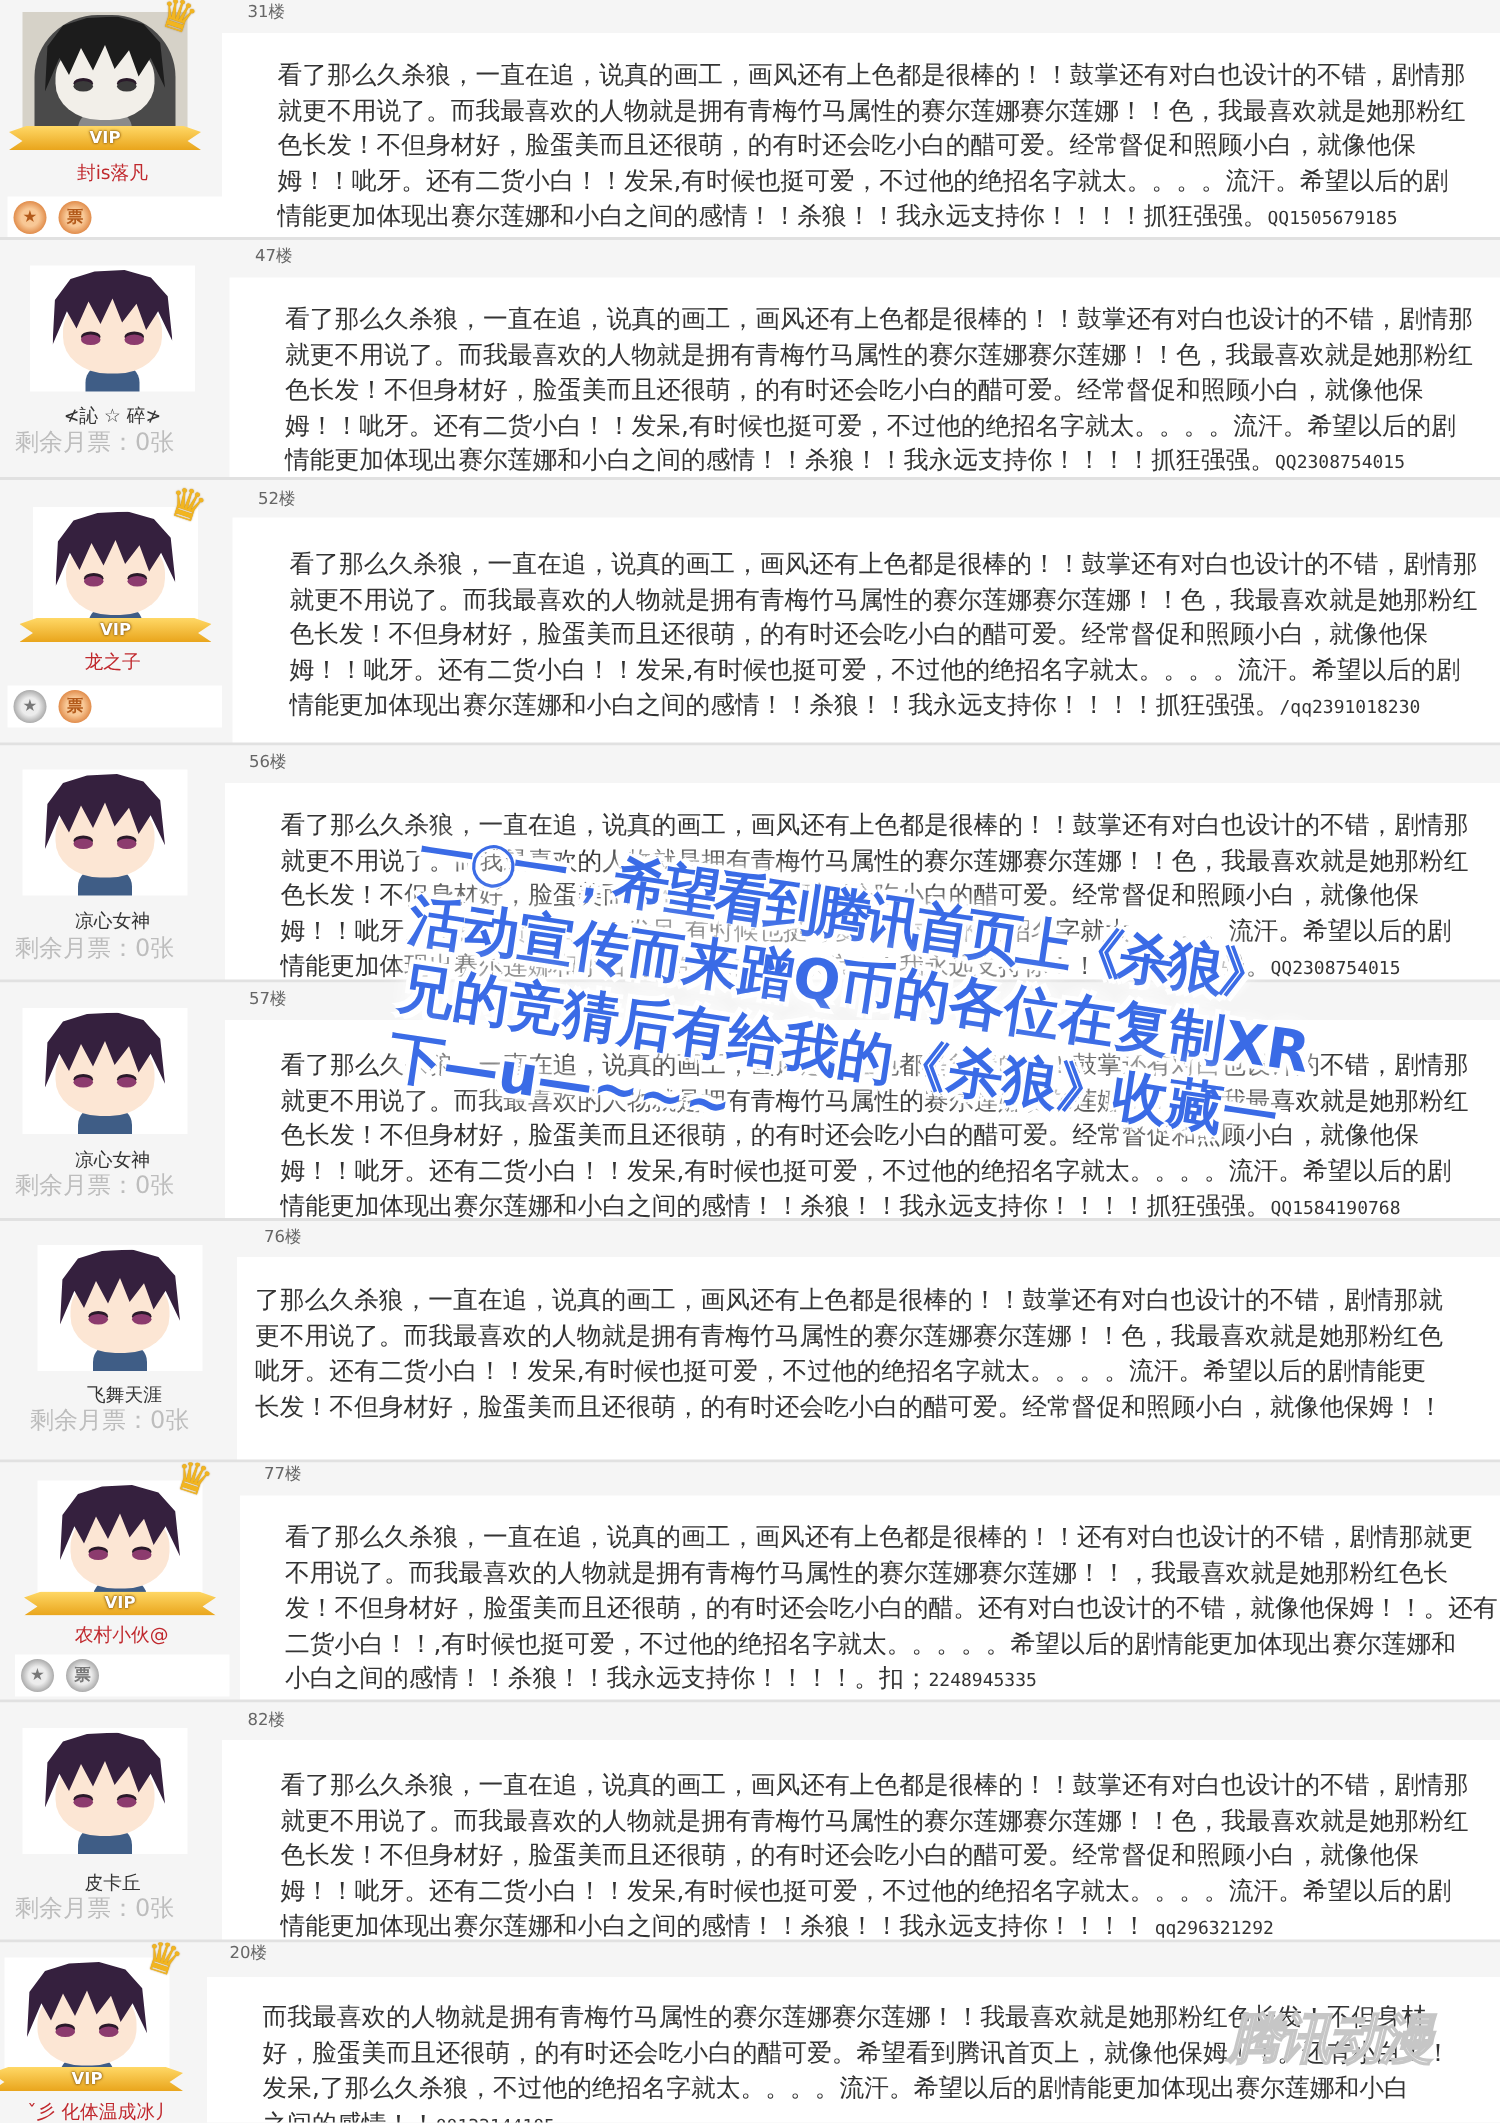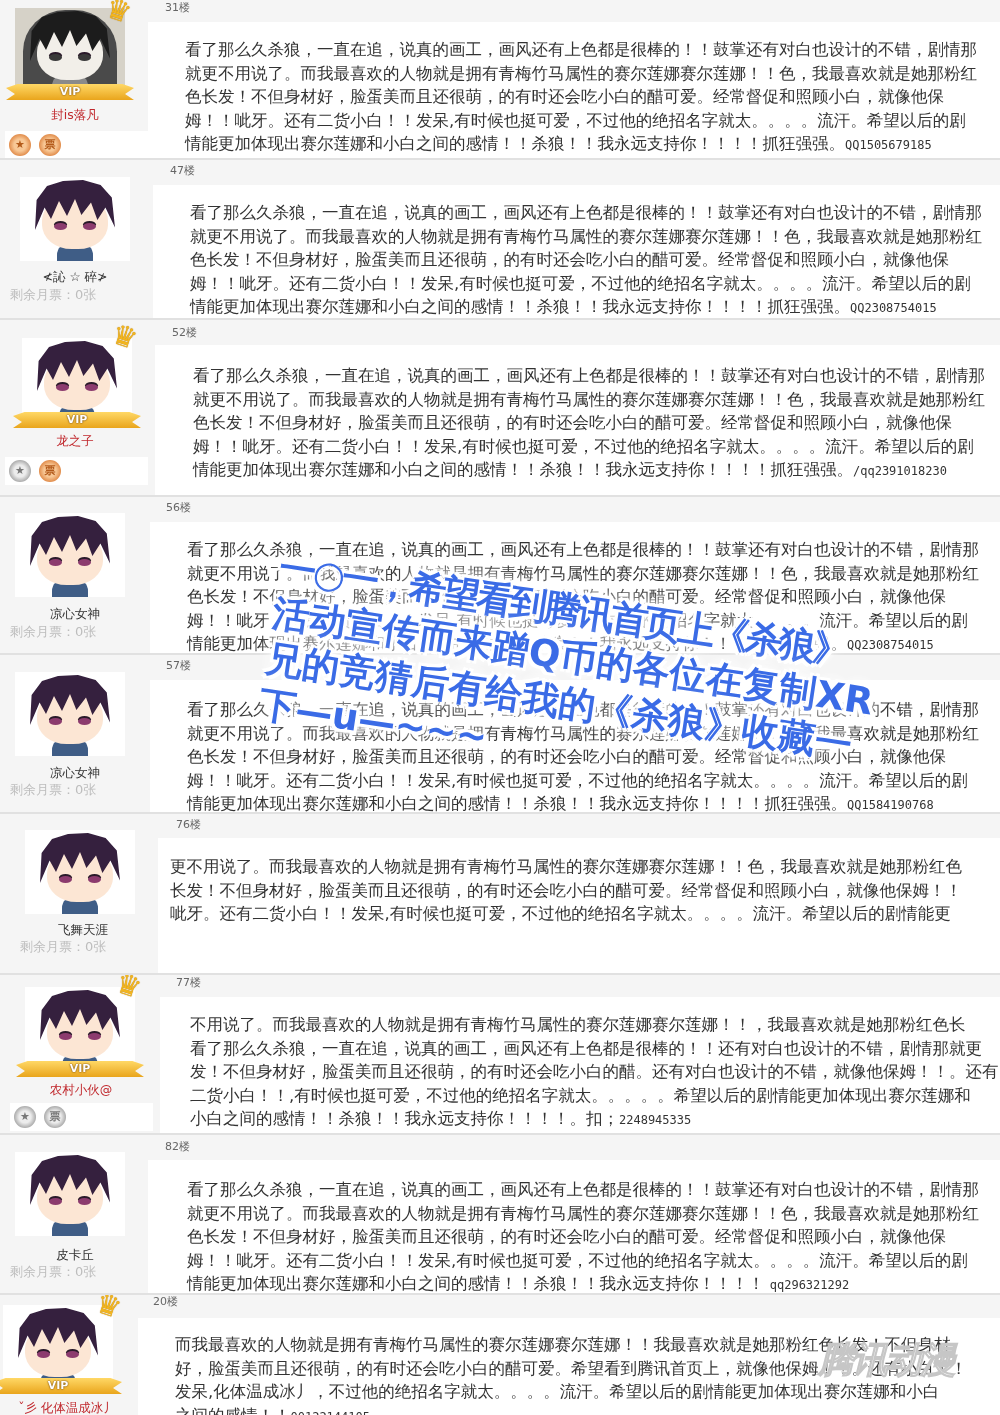--- a/index.html
+++ b/index.html
@@ -24,21 +24,21 @@
   .avatar.hood .face{background:#f2efe9;}
   .avatar.hood .hair{background:#1c1c1c;}
   .avatar.hood .shirt{background:#8a8a8a;}
   .avatar.hood .eye{background:#3a3a3a;}
   .ribbon{position:absolute;width:128px;height:16px;background:linear-gradient(#ffd866,#e9a51c);
     clip-path:polygon(0 25%,9% 0,91% 0,100% 25%,93% 62%,100% 100%,0 100%,7% 62%);
     text-align:center;font-weight:bold;font-size:11px;line-height:16px;color:#fff;text-shadow:0 0 2px #7a4a00,0 0 1px #7a4a00;}
   .crown{position:absolute;font-size:28px;line-height:28px;color:#f2b51f;text-shadow:0 0 1px #a36c00;transform:rotate(18deg);}
   .uname{position:absolute;left:0;width:150px;text-align:center;font-size:12.5px;line-height:14px;color:#333;white-space:nowrap;}
   .uname.vip{color:#c0282d;}
-  .tickets{position:absolute;left:10px;font-size:13px;line-height:14px;color:#bdbdbd;white-space:nowrap;}
+  .tickets{position:absolute;left:10px;font-size:16px;line-height:14px;color:#bdbdbd;white-space:nowrap;}
   .badges{position:absolute;left:5px;width:143px;height:28px;background:#fff;}
   .badge{position:absolute;top:3px;width:22px;height:22px;border-radius:50%;font-size:11px;line-height:22px;text-align:center;font-weight:bold;}
   .badge[data-tier="bronze"]{background:radial-gradient(circle,#f8c896 38%,#e08a48 72%);color:#b35a1a;}
   .badge[data-tier="silver"]{background:radial-gradient(circle,#ececec 38%,#a8a8a8 72%);color:#777;}
   .overlay{position:absolute;left:283px;top:545px;transform:rotate(8.5deg);transform-origin:0 0;z-index:10;pointer-events:none;}
   .ov-line{font-size:37px;line-height:46px;height:46px;font-weight:bold;color:#3a6be6;white-space:nowrap;
     text-shadow:3px 3px 0 #fff,-3px -3px 0 #fff,3px -3px 0 #fff,-3px 3px 0 #fff,0 0 6px #fff,0 0 12px #fff,0 0 18px #fff,0 0 24px #fff;}
   .watermark{position:absolute;left:818px;top:1338px;font-size:36px;line-height:44px;font-weight:bold;font-style:italic;letter-spacing:-2px;
     color:rgba(255,255,255,0.9);-webkit-text-stroke:1px #c6c6c6;z-index:9;white-space:nowrap;}
 </style>
@@ -184,23 +184,24 @@
         <i class="hair"></i>
         <i class="eye l"></i>
         <i class="eye r"></i>
       </div>
     <div class="uname" style="top:109px;left:8px">飞舞天涯</div>
     <div class="tickets" style="top:126px;left:20px">剩余月票：0张</div>
   </div>
   <div class="floor" style="left:176px;top:5px">76楼</div>
   <div class="body" style="left:158px;top:24px">
     <div class="lines" style="left:12px;top:17px">
+      <div class="ln">了那么久杀狼，一直在追，说真的画工，画风还有上色都是很棒的！！鼓掌还有对白也设计的不错，剧情那就</div>
       <div class="ln">更不用说了。而我最喜欢的人物就是拥有青梅竹马属性的赛尔莲娜赛尔莲娜！！色，我最喜欢就是她那粉红色</div>
+      <div class="ln">呲牙。还有二货小白！！发呆,有时候也挺可爱，不过他的绝招名字就太。。。。流汗。希望以后的剧情能更</div>
       <div class="ln">长发！不但身材好，脸蛋美而且还很萌，的有时还会吃小白的醋可爱。经常督促和照顾小白，就像他保姆！！</div>
-      <div class="ln">呲牙。还有二货小白！！发呆,有时候也挺可爱，不过他的绝招名字就太。。。。流汗。希望以后的剧情能更</div>
     </div>
   </div>
 </div>
 
 <div class="post" style="top:975px;height:160px">
   <div class="side">
     <div class="avatar" style="left:25px;top:12px">
         <i class="shirt"></i>
         <i class="face"></i>
         <i class="hair"></i>
@@ -211,22 +212,22 @@
     <span class="crown" style="left:116px;top:-3px">♛</span>
     <div class="uname vip" style="top:108px;left:6px">农村小伙@</div>
     <div class="badges" style="top:128px;left:10px">
       <span class="badge" style="left:4px" data-tier="silver">★</span>
       <span class="badge" style="left:34px" data-tier="silver">票</span>
     </div>
   </div>
   <div class="floor" style="left:176px;top:2px">77楼</div>
   <div class="body" style="left:160px;top:22px">
     <div class="lines" style="left:30px;top:16px">
+      <div class="ln">看了那么久杀狼，一直在追，说真的画工，画风还有上色都是很棒的！！还有对白也设计的不错，剧情那就更</div>
       <div class="ln">不用说了。而我最喜欢的人物就是拥有青梅竹马属性的赛尔莲娜赛尔莲娜！！，我最喜欢就是她那粉红色长</div>
-      <div class="ln">看了那么久杀狼，一直在追，说真的画工，画风还有上色都是很棒的！！还有对白也设计的不错，剧情那就更</div>
       <div class="ln">发！不但身材好，脸蛋美而且还很萌，的有时还会吃小白的醋。还有对白也设计的不错，就像他保姆！！。还有</div>
       <div class="ln">二货小白！！,有时候也挺可爱，不过他的绝招名字就太。。。。。希望以后的剧情能更加体现出赛尔莲娜和</div>
       <div class="ln"><span>小白之间的感情！！杀狼！！我永远支持你！！！！。扣；</span><span class="qq">2248945335</span></div>
     </div>
   </div>
 </div>
 
 <div class="post" style="top:1135px;height:160px">
   <div class="side">
     <div class="avatar" style="left:15px;top:17px">
@@ -262,21 +263,21 @@
       </div>
     <div class="ribbon" style="left:-6px;top:83px"><span>VIP</span></div>
     <span class="crown" style="left:96px;top:-3px">♛</span>
     <div class="uname vip" style="top:106px;left:-8px">ˇ彡 化体温成冰丿</div>
   </div>
   <div class="floor" style="left:153px;top:1px">20楼</div>
   <div class="body" style="left:138px;top:23px">
     <div class="lines" style="left:37px;top:15px">
       <div class="ln">而我最喜欢的人物就是拥有青梅竹马属性的赛尔莲娜赛尔莲娜！！我最喜欢就是她那粉红色长发！不但身材</div>
       <div class="ln">好，脸蛋美而且还很萌，的有时还会吃小白的醋可爱。希望看到腾讯首页上，就像他保姆！！。还有小白！！</div>
-      <div class="ln">发呆,化体温成冰丿，不过他的绝招名字就太。。。。流汗。希望以后的剧情能更加体现出赛尔莲娜和小白</div>
+      <div class="ln">发呆,了那么久杀狼，不过他的绝招名字就太。。。。流汗。希望以后的剧情能更加体现出赛尔莲娜和小白</div>
       <div class="ln"><span>之间的感情！！</span><span class="qq">00122144105</span></div>
     </div>
   </div>
 </div>
 
 <div class="overlay">
   <div class="ov-line" style="letter-spacing:-3px">一○一，希望看到腾讯首页上《杀狼》</div>
   <div class="ov-line">活动宣传而来蹭Q币的各位在复制XR</div>
   <div class="ov-line">兄的竞猜后有给我的《杀狼》收藏一</div>
   <div class="ov-line">下—u—~~~</div>

